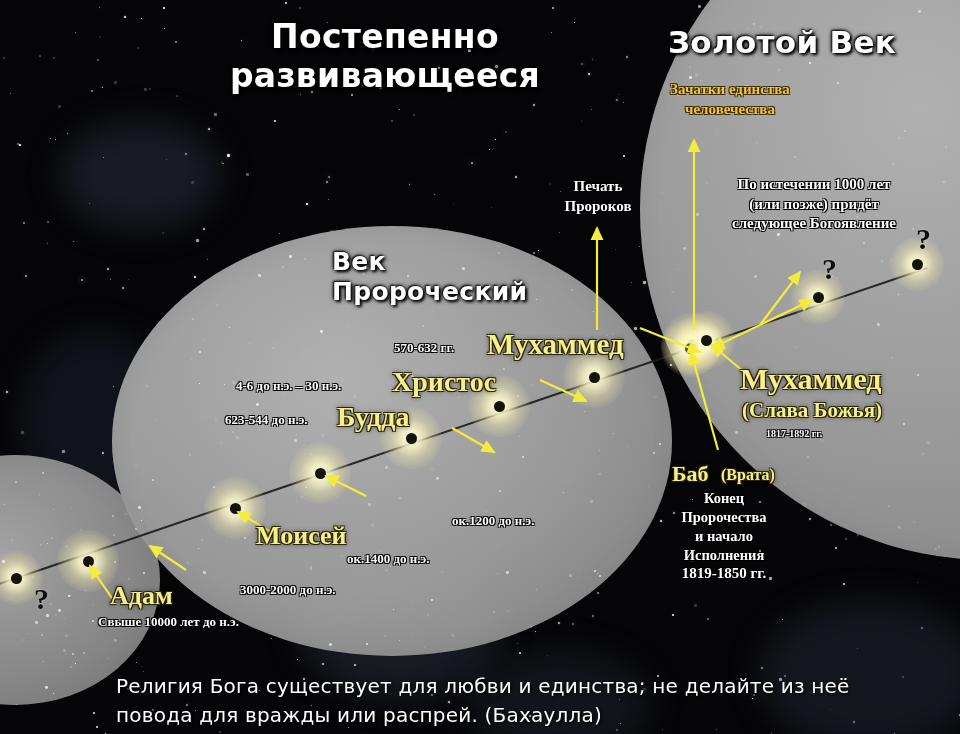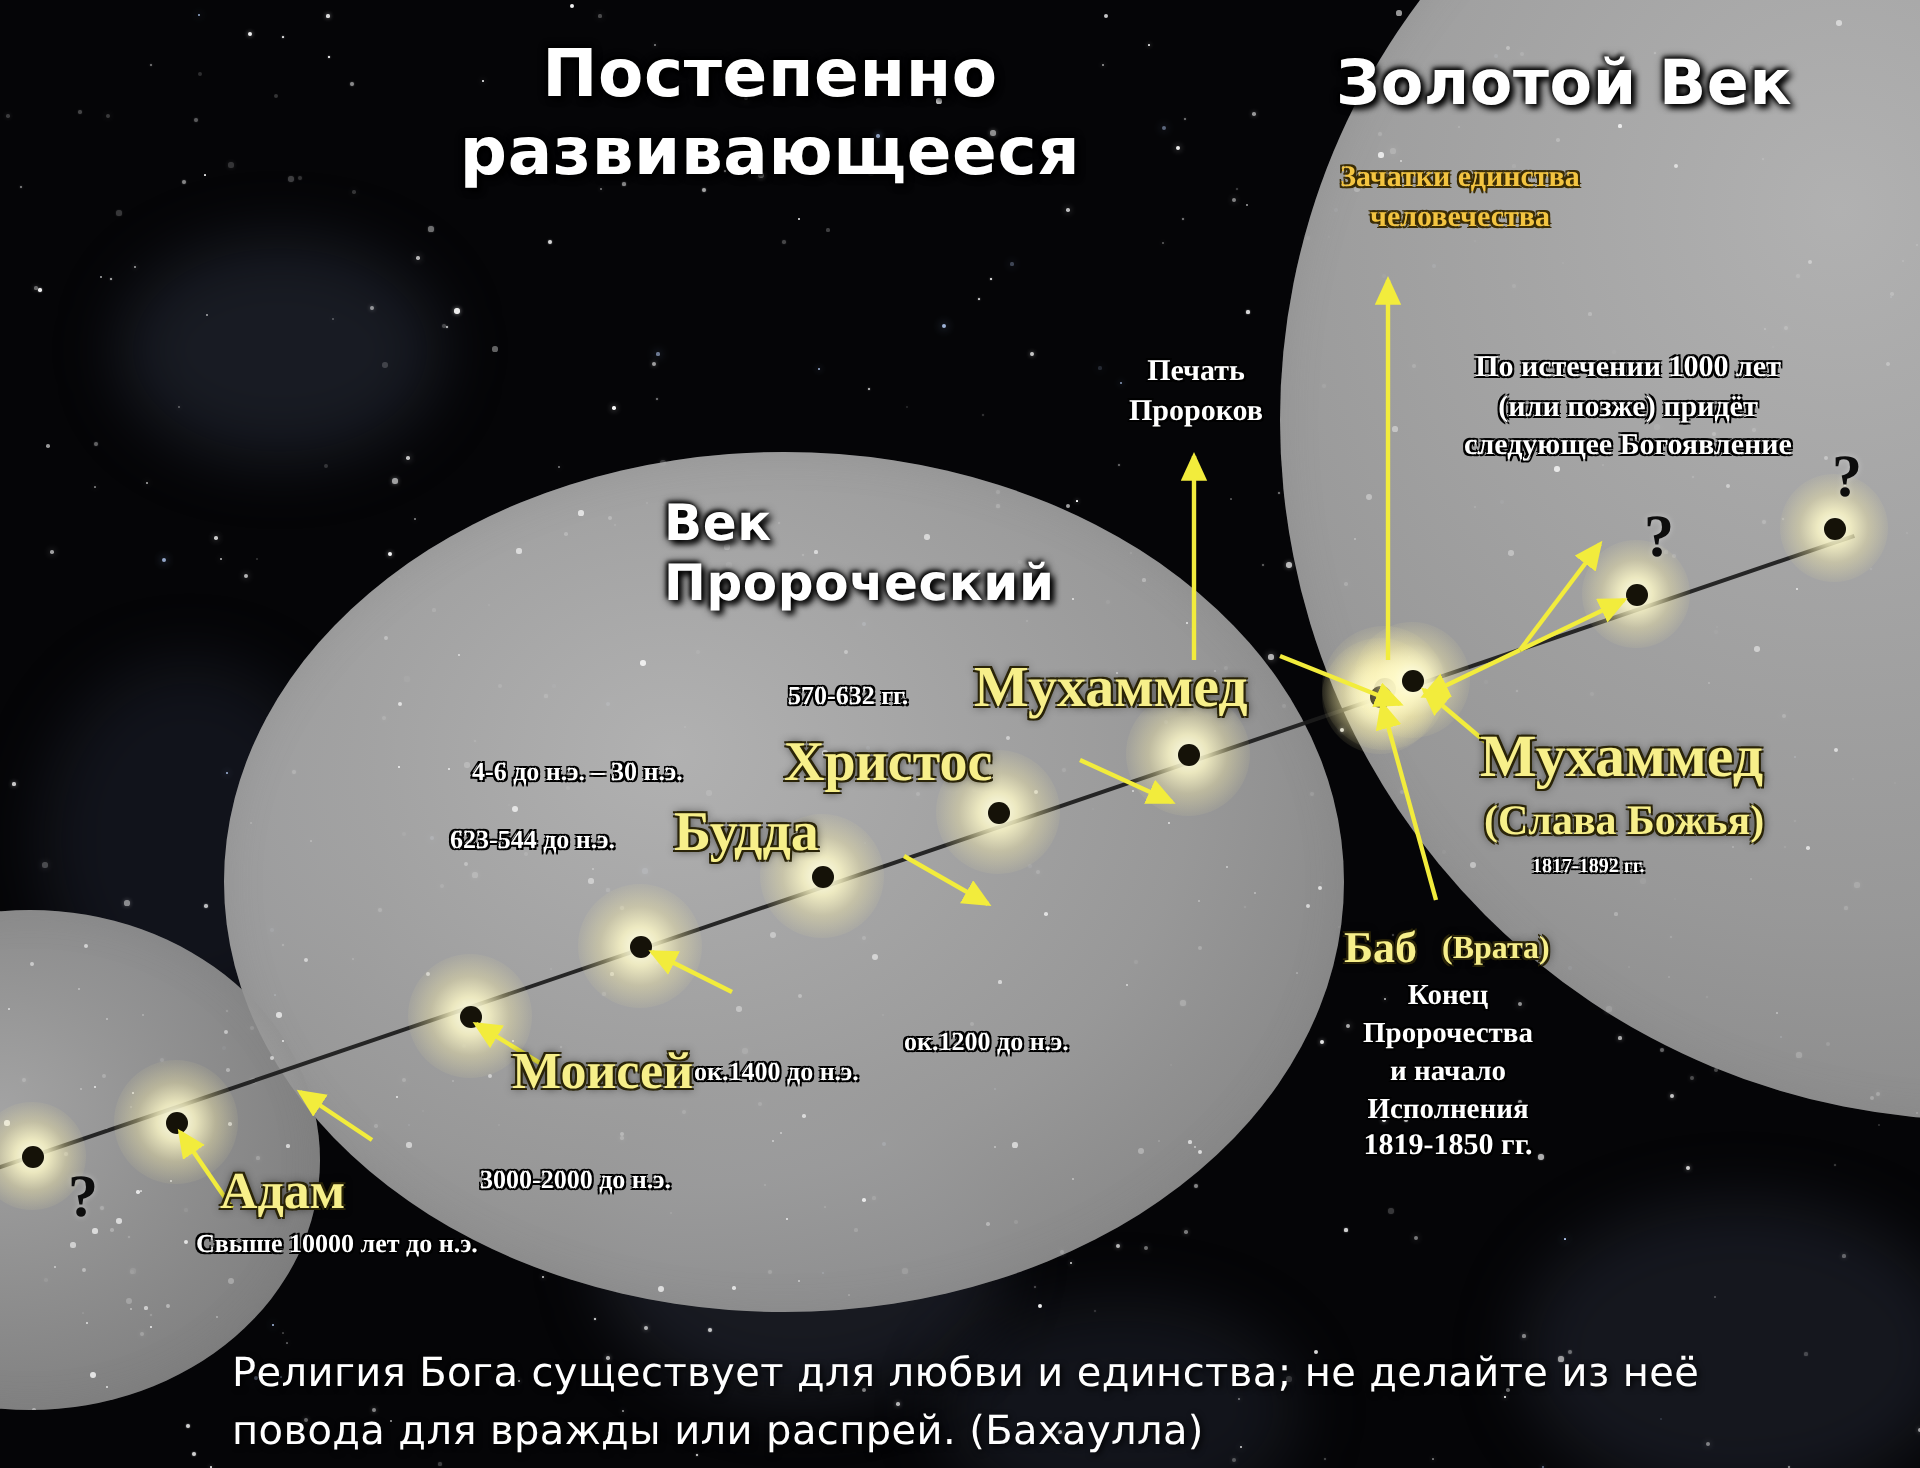--- a/index.html
+++ b/index.html
@@ -798,21 +798,21 @@
 
   <div class="name" style="left:392px;top:366px;font-size:28px;">Христос</div>
   <div class="date" style="left:236px;top:378px;">4-6 до н.э. – 30 н.э.</div>
 
   <div class="name" style="left:337px;top:401px;font-size:28px;">Будда</div>
   <div class="date" style="left:225px;top:412px;">623-544 до н.э.</div>
 
   <div class="date" style="left:452px;top:513px;">ок.1200 до н.э.</div>
 
   <div class="name" style="left:256px;top:521px;font-size:26px;">Моисей</div>
-  <div class="date" style="left:347px;top:528px;">ок.1400 до н.э.</div>
+  <div class="date" style="left:347px;top:551px;">ок.1400 до н.э.</div>
 
   <div class="date" style="left:240px;top:582px;">3000-2000 до н.э.</div>
 
   <div class="name" style="left:110px;top:581px;font-size:26px;">Адам</div>
   <div class="date" style="left:98px;top:614px;">Свыше 10000 лет до н.э.</div>
 
   <div class="name" style="left:740px;top:362px;font-size:30px;">Мухаммед</div>
   <div class="name" style="left:742px;top:398px;font-size:21px;">(Слава Божья)</div>
   <div class="date" style="left:766px;top:428px;font-size:10px;">1817-1892 гг.</div>
 

